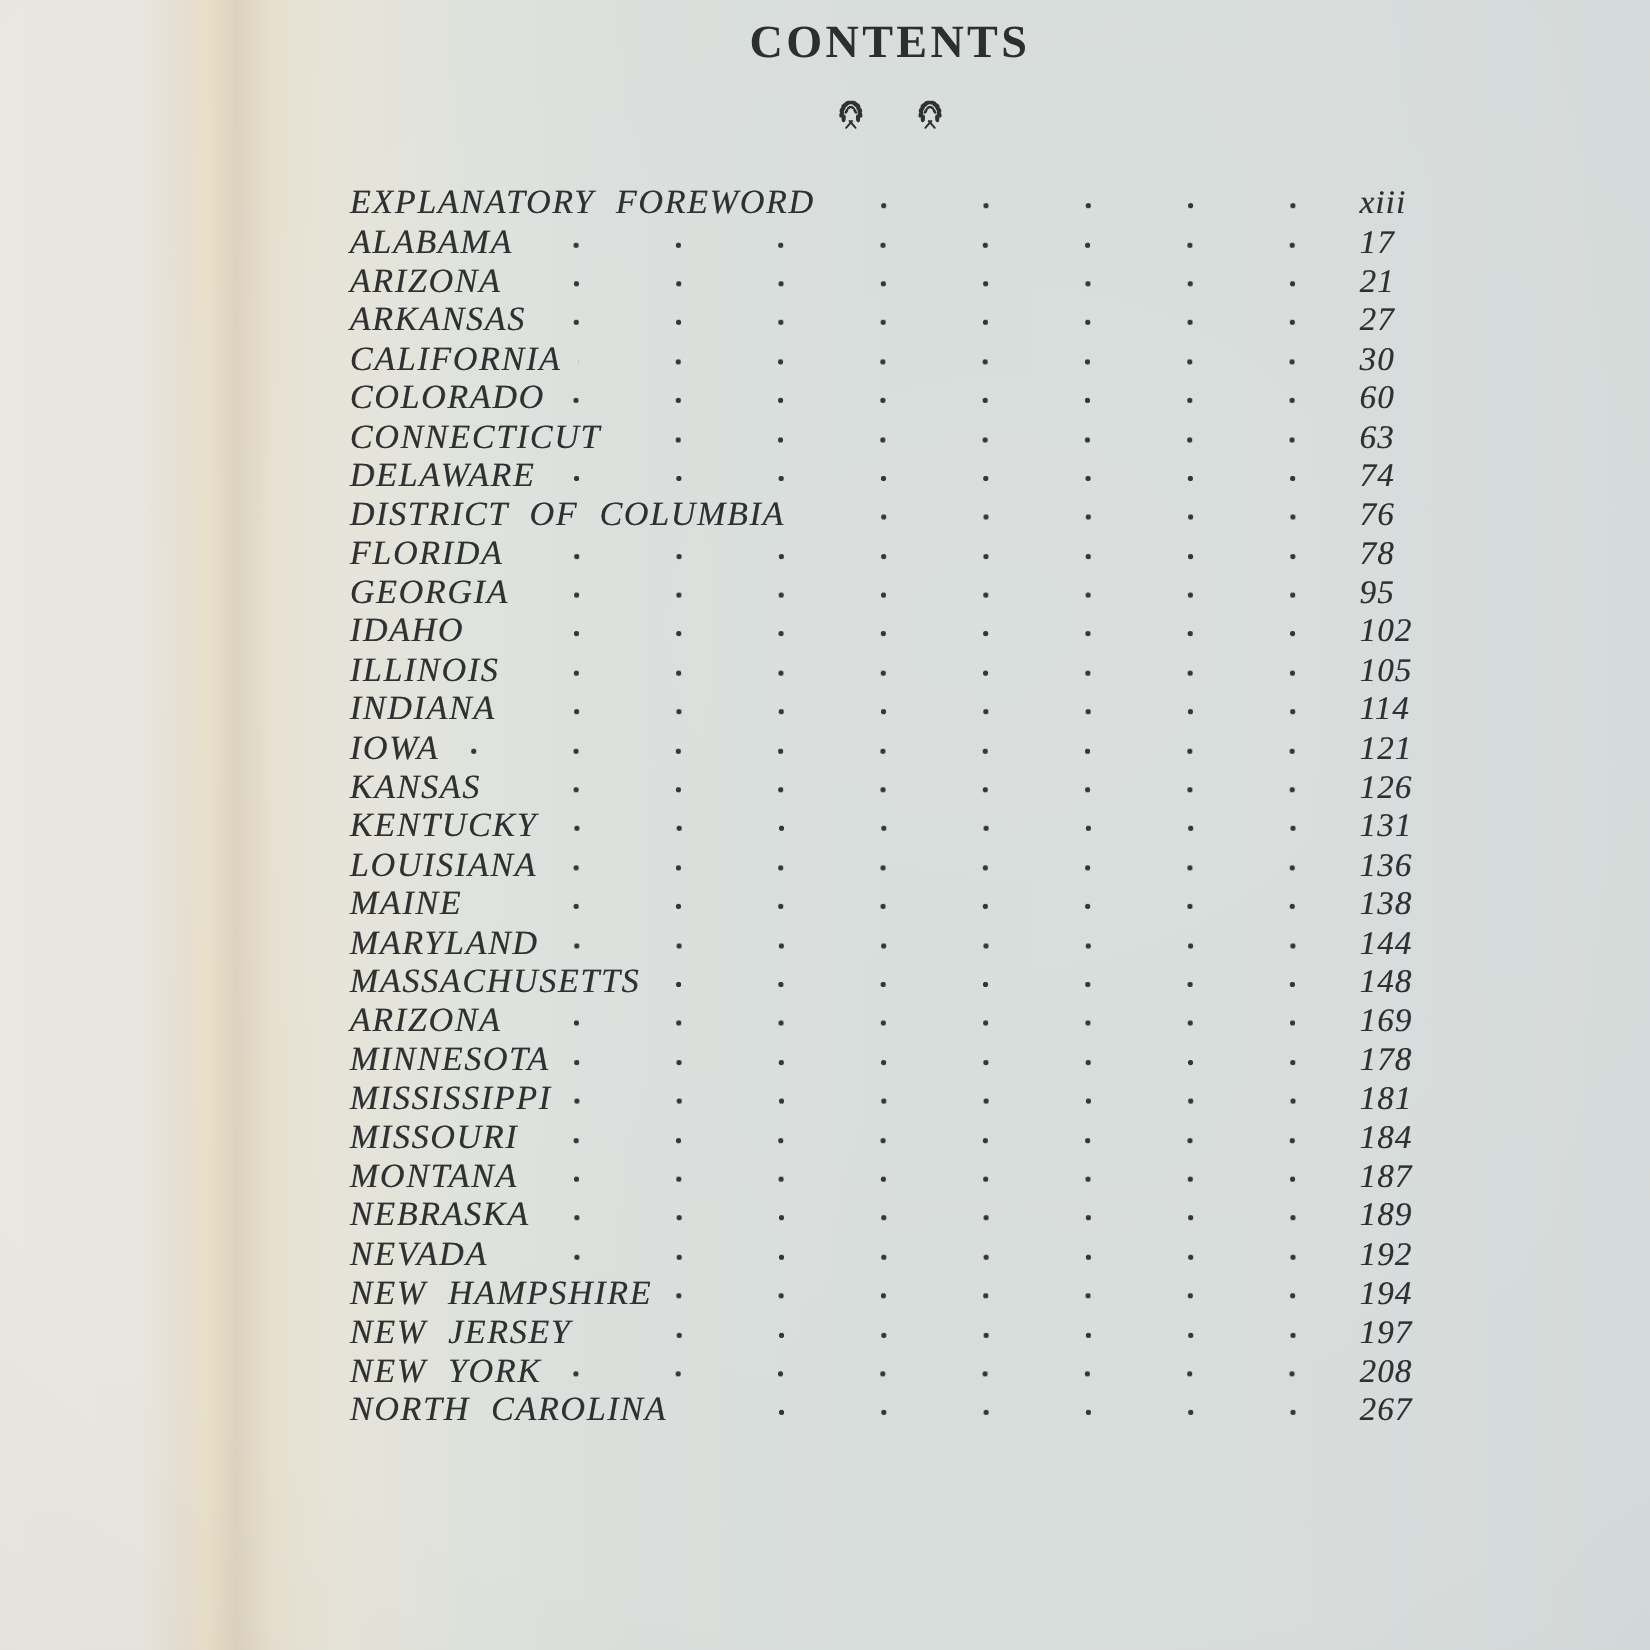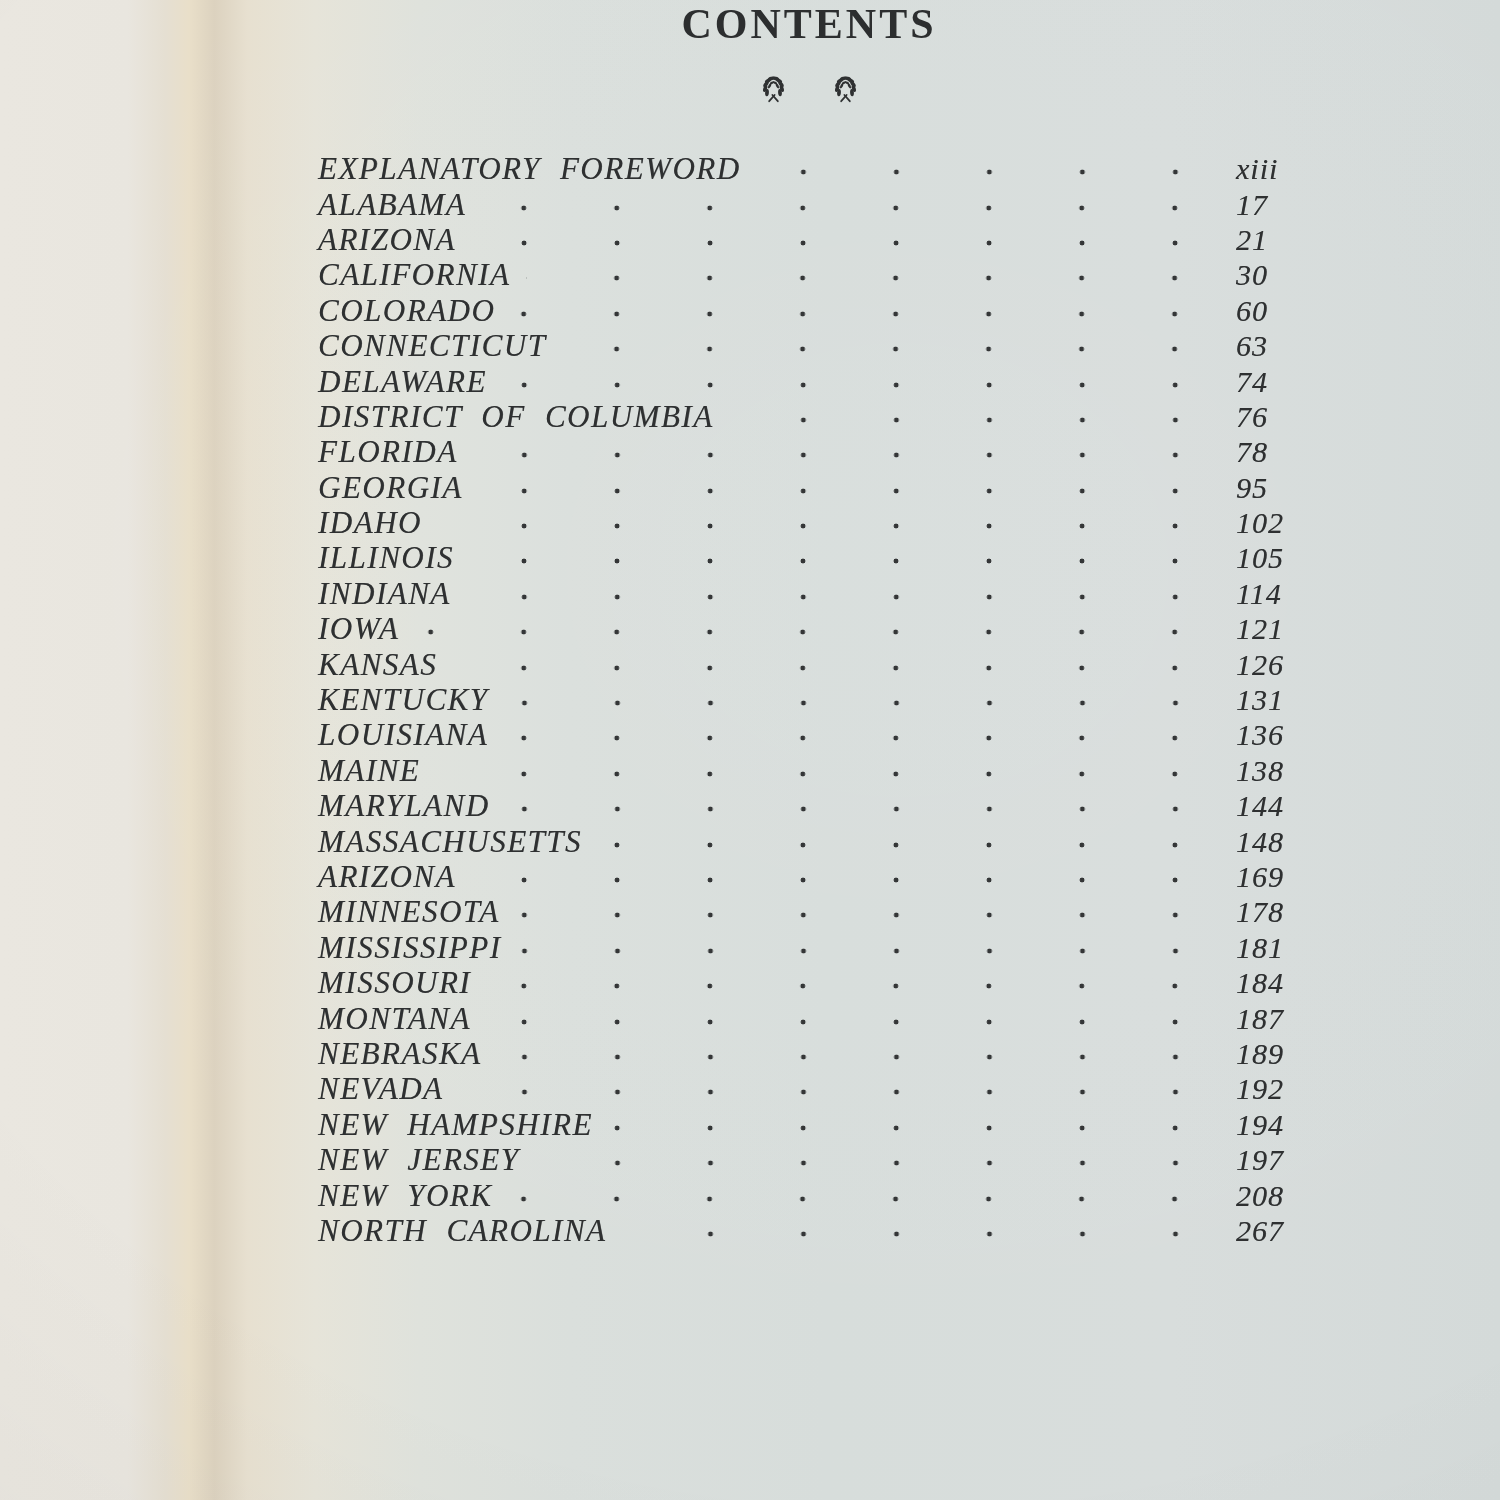--- a/index.html
+++ b/index.html
@@ -33,21 +33,21 @@
   .page-content {
     position: absolute;
     left: 318px;
     top: 0;
     width: 982px;
     color: #2e3031;
   }
 
   .toc-title {
     margin: 0;
-    padding-top: 1px;
+    padding-top: 16px;
     text-align: center;
     font-size: 42px;
     font-weight: bold;
     letter-spacing: 3px;
     color: #2c2e2f;
     line-height: 1.1;
   }
 
   .ornaments {
     margin-top: 26px;
@@ -170,20 +170,25 @@
         <span class="dot-leader"></span>
         <span class="toc-page">17</span>
       </div>
 
       <div class="toc-row">
         <span class="toc-label">ARIZONA</span>
         <span class="dot-leader"></span>
         <span class="toc-page">21</span>
       </div>
 
+      <div class="toc-row">
+        <span class="toc-label">ARKANSAS</span>
+        <span class="dot-leader"></span>
+        <span class="toc-page">27</span>
+      </div>
 
       <div class="toc-row">
         <span class="toc-label">CALIFORNIA</span>
         <span class="dot-leader"></span>
         <span class="toc-page">30</span>
       </div>
 
       <div class="toc-row">
         <span class="toc-label">COLORADO</span>
         <span class="dot-leader"></span>

